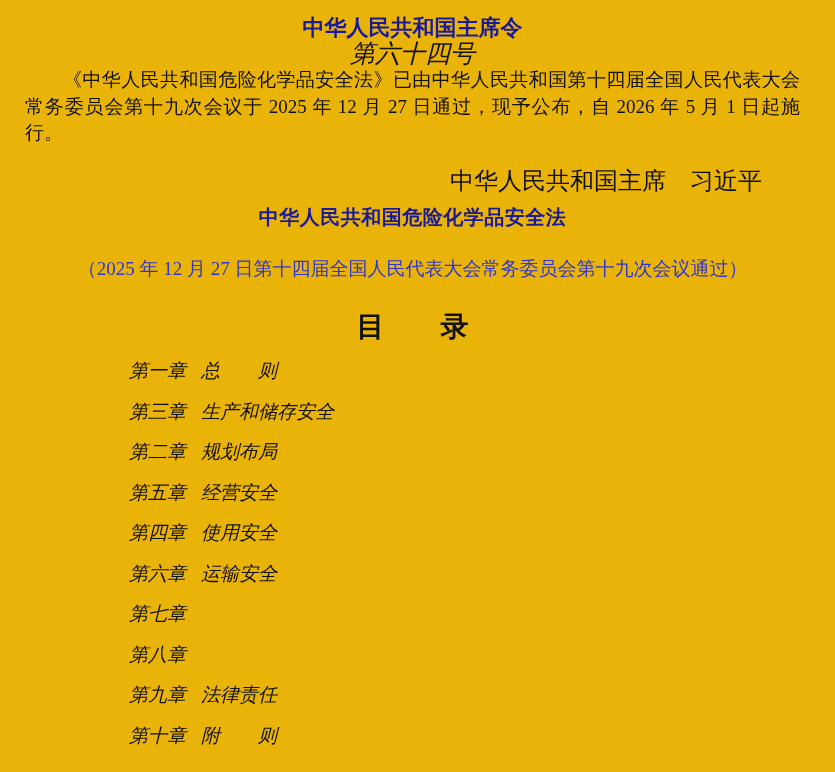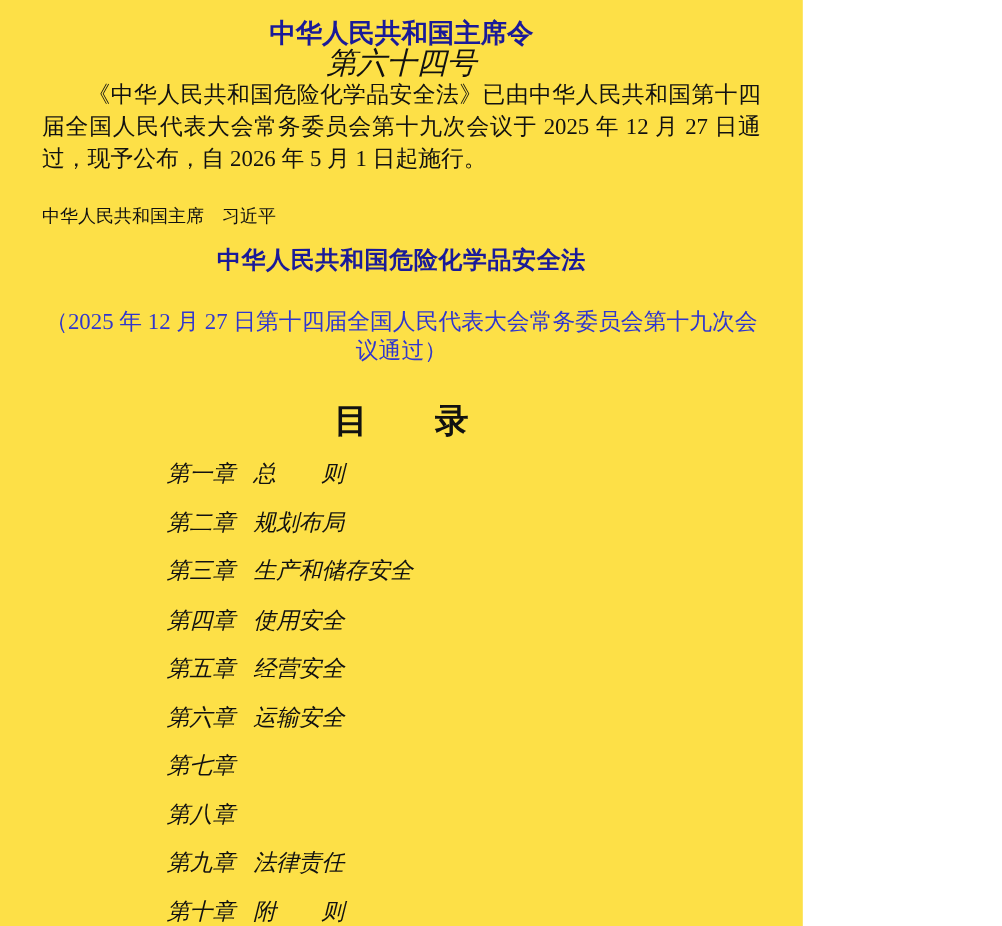--- a/index.html
+++ b/index.html
@@ -9,24 +9,24 @@
   }
   body {
     width: 835px;
     height: 772px;
     overflow: hidden;
     font-family: "Liberation Serif", serif;
     color: var(--text, #111111);
   }
   .page {
     box-sizing: border-box;
-    width: 669px;
+    width: 835px;
     height: 772px;
-    padding: 15px 35px 0 35px;
-    background: #fde047;
+    padding: 15px 35px 0 25px;
+    background: #eab308;
   }
   .decree-title {
     margin: 0;
     font-family: "Liberation Sans", sans-serif;
     font-weight: bold;
     font-size: 22px;
     line-height: 26px;
     text-align: center;
     color: var(--navy, #1a1a99);
   }
@@ -42,21 +42,22 @@
     margin: 0;
     font-size: 19px;
     line-height: 26.5px;
     text-indent: 2em;
     text-align: justify;
     color: var(--text, #111111);
   }
   .sign-block {
     margin-top: 21px;
     padding-right: 38px;
-    font-size: 15px;
+    text-align: right;
+    font-size: 24px;
     line-height: 27px;
     color: var(--text, #111111);
   }
   .law-title {
     margin: 3px 0 0 0;
     font-family: "Liberation Sans", sans-serif;
     font-weight: bold;
     font-size: 20px;
     line-height: 38px;
     letter-spacing: 0.5px;
@@ -121,34 +122,34 @@
   <div class="passage-note">（2025 年 12 月 27 日第十四届全国人民代表大会常务委员会第十九次会议通过）</div>
 
   <div class="toc-heading">目　　录</div>
 
   <ul class="toc">
     <li class="toc-item">
       <span class="toc-chapter">第一章</span>
       <span class="toc-title">总　　则</span>
     </li>
     <li class="toc-item">
+      <span class="toc-chapter">第三章</span>
+      <span class="toc-title">生产和储存安全</span>
+    </li>
+    <li class="toc-item">
       <span class="toc-chapter">第二章</span>
       <span class="toc-title">规划布局</span>
     </li>
     <li class="toc-item">
-      <span class="toc-chapter">第三章</span>
-      <span class="toc-title">生产和储存安全</span>
+      <span class="toc-chapter">第五章</span>
+      <span class="toc-title">经营安全</span>
     </li>
     <li class="toc-item">
       <span class="toc-chapter">第四章</span>
       <span class="toc-title">使用安全</span>
-    </li>
-    <li class="toc-item">
-      <span class="toc-chapter">第五章</span>
-      <span class="toc-title">经营安全</span>
     </li>
     <li class="toc-item">
       <span class="toc-chapter">第六章</span>
       <span class="toc-title">运输安全</span>
     </li>
     <li class="toc-item">
       <span class="toc-chapter">第七章</span>
     </li>
     <li class="toc-item">
       <span class="toc-chapter">第八章</span>

